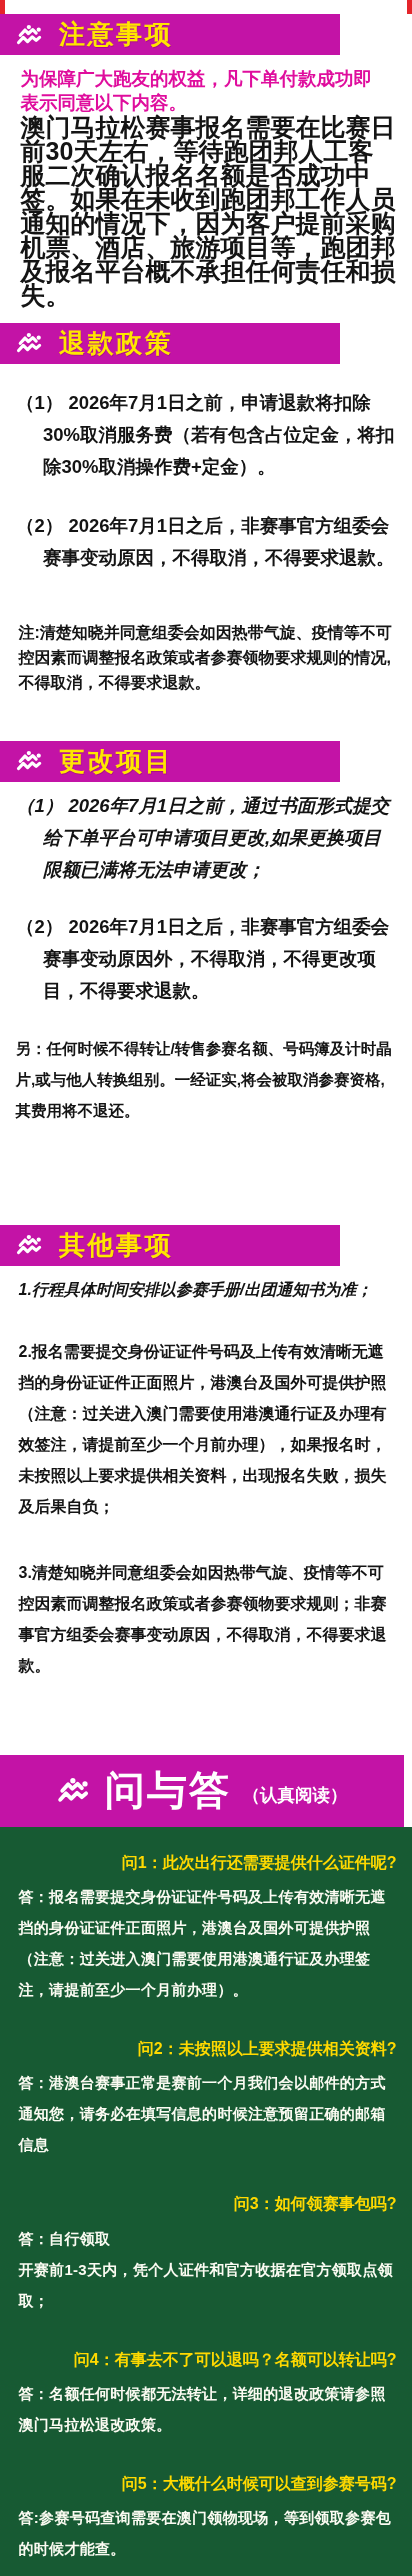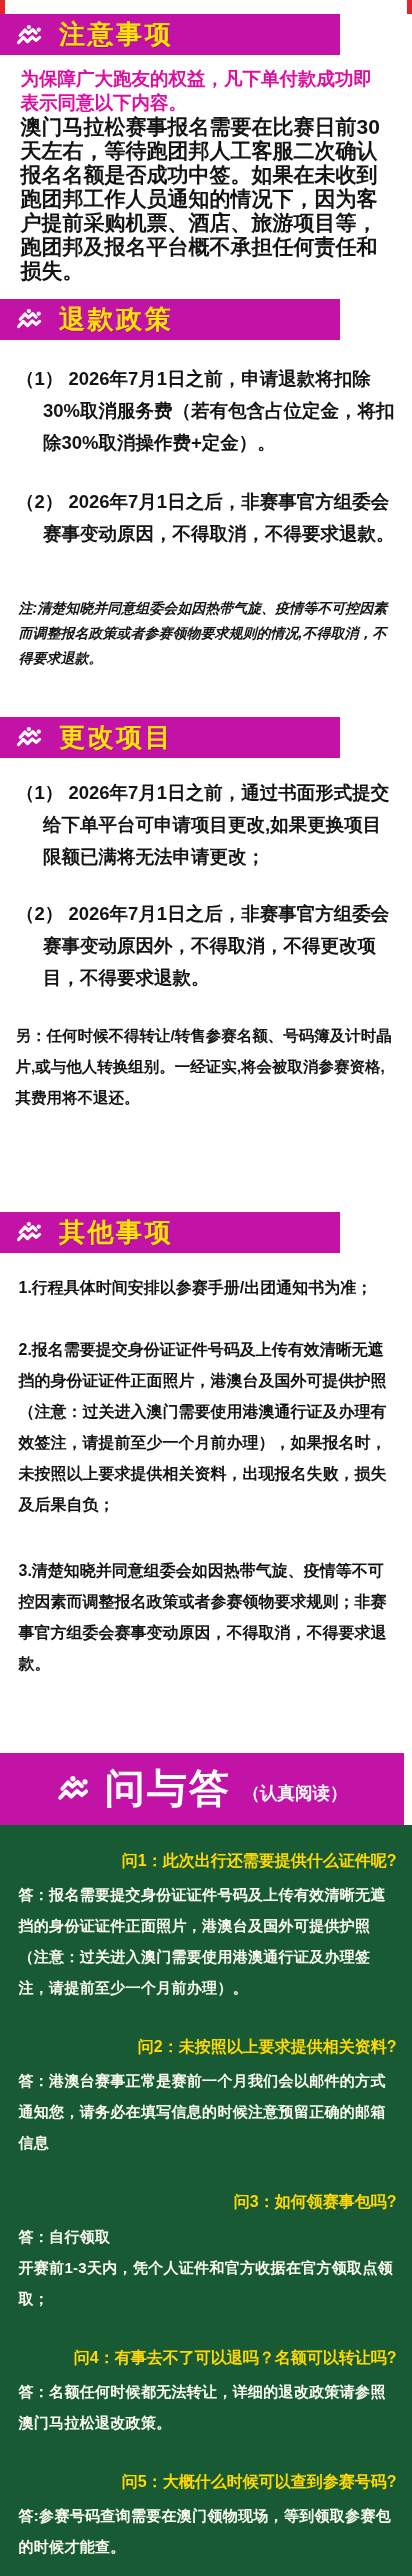--- a/index.html
+++ b/index.html
@@ -20,27 +20,27 @@
   .corner.left{left:0}
   .corner.right{right:0}
 
   .bar{flex:0 0 auto;height:41px;width:340px;background:var(--magenta);
        display:flex;align-items:center;padding-left:15.5px;box-sizing:border-box;gap:13.4px;}
   .bar .ttl{font-size:26px;font-weight:900;color:var(--yellow);letter-spacing:2.6px;
             text-shadow:0.5px 1px 0 rgba(120,0,90,.35);white-space:nowrap;}
   .runner{display:block;}
 
   .intro{flex:0 0 auto;margin:11.3px 31px 0 20.6px;font-size:18.5px;line-height:24px;font-weight:700;color:var(--pink-text);}
-  .bodytext{flex:0 0 auto;margin:0 15.5px 0 20.6px;font-size:21px;line-height:24px;font-weight:700;color:var(--ink);}
+  .bodytext{flex:0 0 auto;margin:0 15.5px 0 20.6px;font-size:25px;line-height:24px;font-weight:700;color:var(--ink);}
 
   .listitem{flex:0 0 auto;font-size:18.5px;line-height:32px;font-weight:700;color:var(--ink);
             padding-left:43px;padding-right:12.4px;text-indent:-27px;}
-  .mt45{margin-top:23px;} .mt53{margin-top:27px;} .mt37{margin-top:19px;} .mt49{margin-top:25px;}
+  .mt45{margin-top:23px;} .mt53{margin-top:27px;} .mt37{margin-top:8px;font-style:italic;} .mt49{margin-top:25px;}
 
-  .smallnote{flex:0 0 auto;margin:46px 13.4px 0 18.5px;font-size:14px;line-height:25px;font-weight:700;color:var(--ink);font-style:italic;}
+  .smallnote{flex:0 0 auto;margin:46px 13.4px 0 18.5px;font-size:16px;line-height:25px;font-weight:700;color:var(--ink);}
   .midnote{flex:0 0 auto;margin:26px 13.4px 0 15.5px;font-size:15.5px;line-height:31px;font-weight:700;color:var(--ink);}
 
   .bar.mt89{margin-top:46px;}
   .bar.mt193{margin-top:99px;}
 
   .oitem{flex:0 0 auto;font-size:16px;line-height:31px;font-weight:700;color:var(--ink);padding:0 13.4px 0 18.5px;}
   .mt60{margin-top:31px;} .mt67{margin-top:35px;}
 
   .qaband{flex:0 0 auto;margin-top:74px;height:72px;width:404px;background:var(--magenta);
           display:flex;align-items:center;justify-content:center;gap:11.3px;box-sizing:border-box;}

